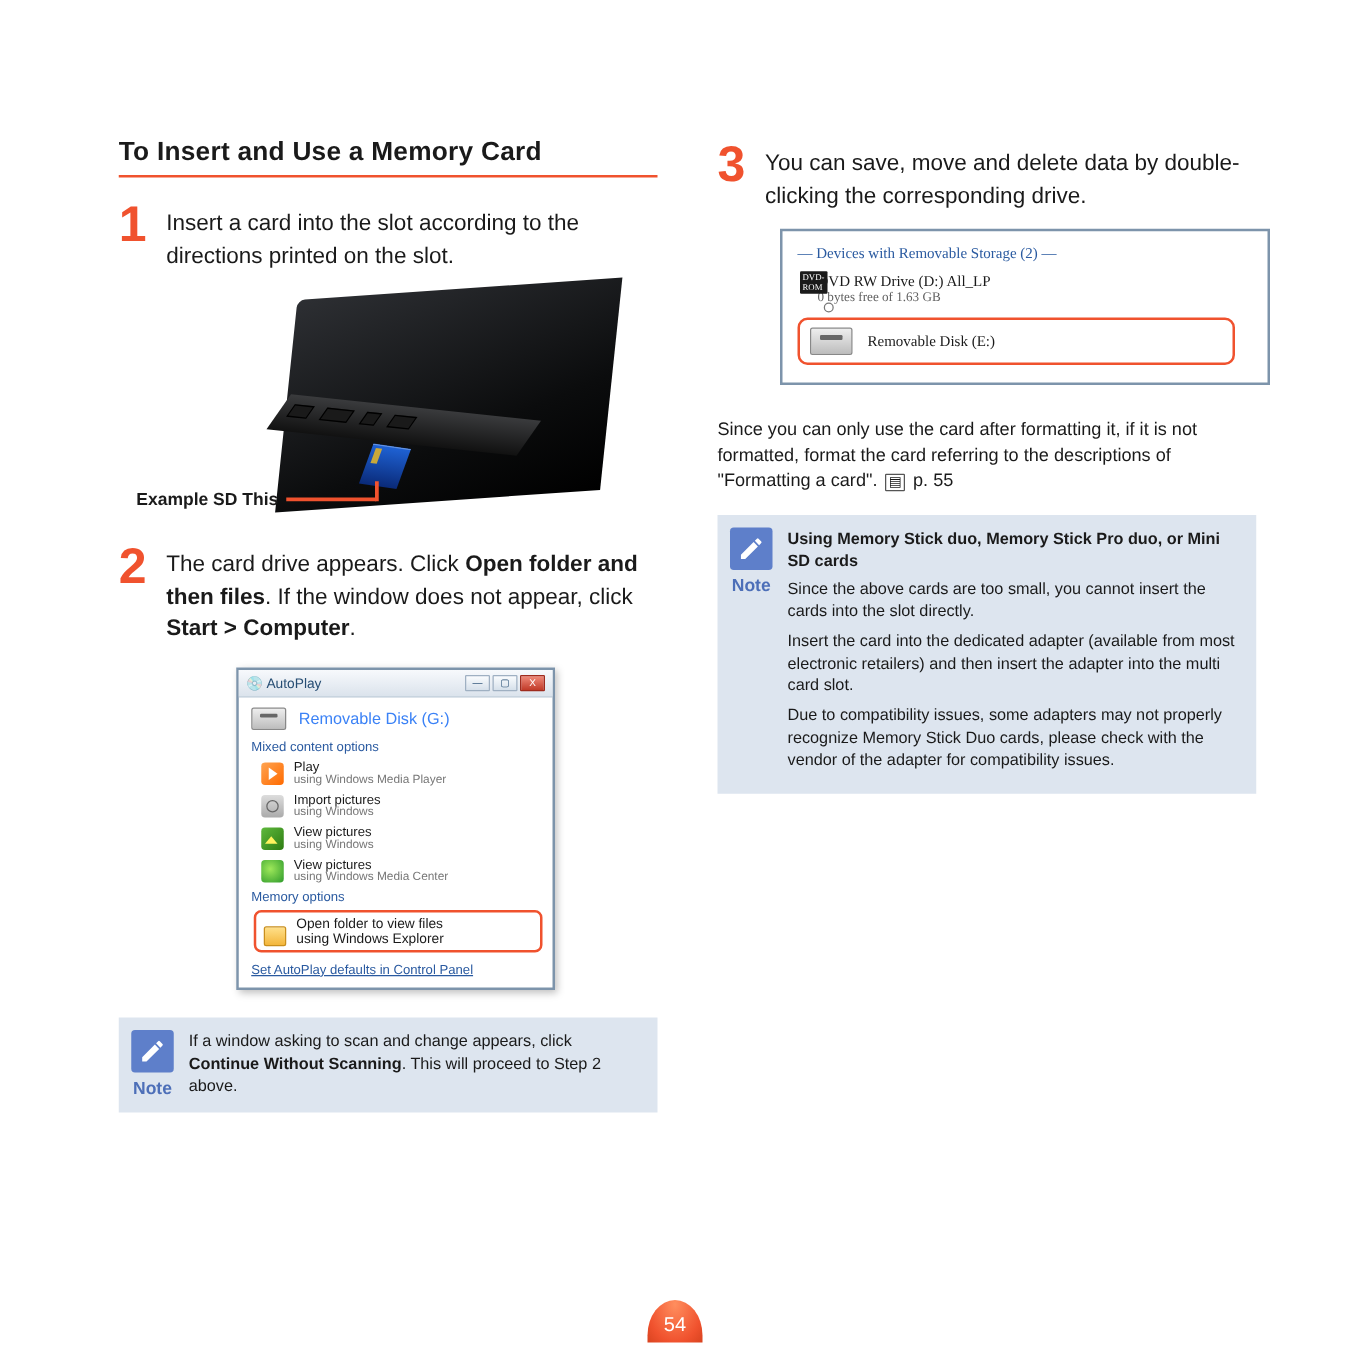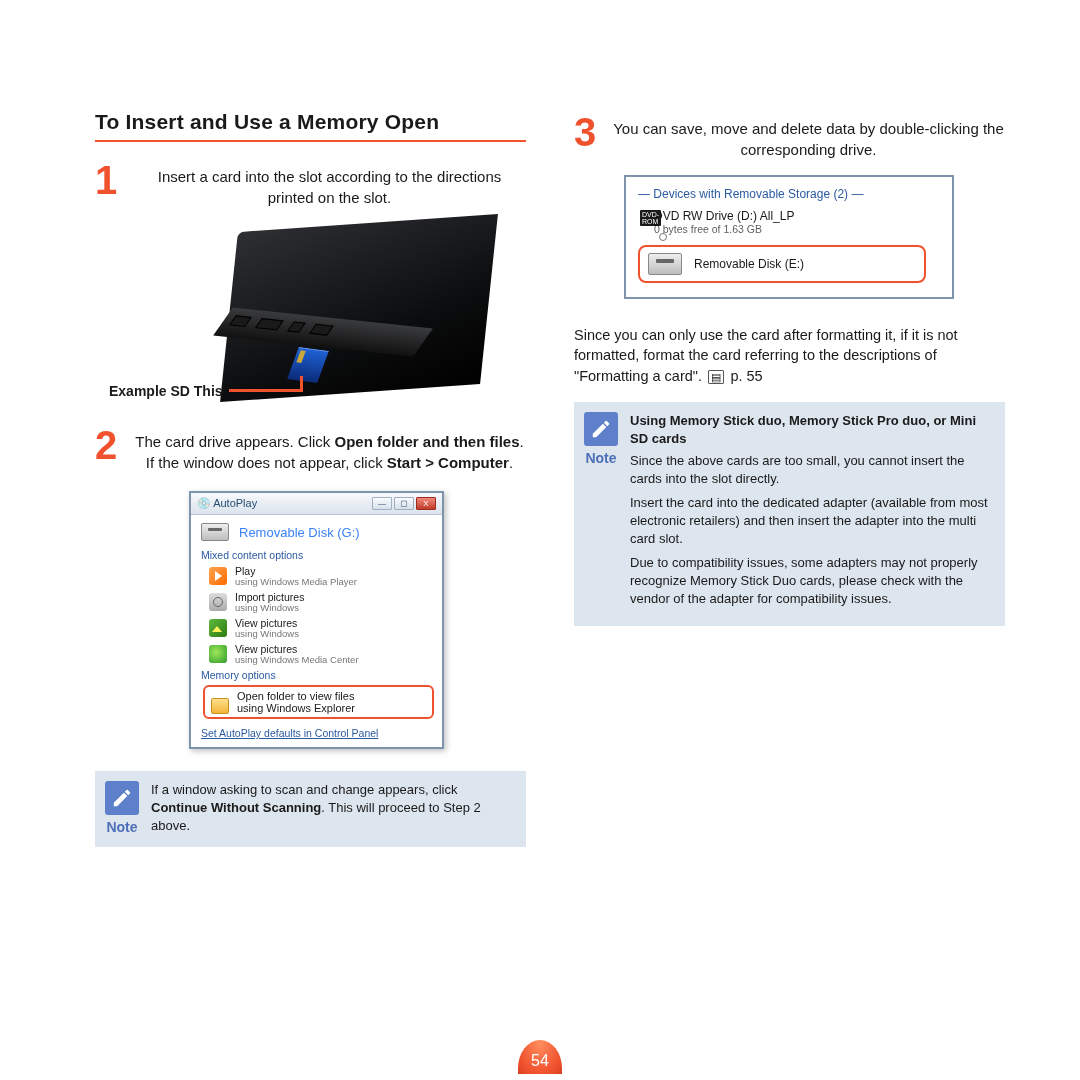--- a/index.html
+++ b/index.html
@@ -35,24 +35,23 @@
   }
   .step-num {
     font-size: 40px;
     font-weight: bold;
     color: #f0522e;
     line-height: 0.9;
     margin-right: 14px;
     min-width: 24px;
   }
   .step-body {
-    font-size: 15px;
+    font-size: 18px;
     line-height: 1.42;
     padding-top: 4px;
-    text-align: center;
   }
   .step-body b { font-weight: bold; }
   .laptop-fig {
     position: relative;
     width: 340px;
     height: 190px;
     margin: 10px 0 14px 54px;
   }
   .laptop {
     position: absolute;
@@ -168,26 +167,27 @@
     margin-bottom:4px;
   }
   .pencil svg { width:22px; height:22px; }
   .note-lbl { color:#4d6fb8; font-weight:bold; font-size:14px; }
   .note-body { font-size:13px; line-height:1.38; }
   .note-body b { font-weight:bold; }
   .note-body .nb-h { font-weight:bold; margin-bottom:4px; }
   .note-body p { margin-bottom:6px; }
 
   .devices-box {
-    width: 330px;
+    width: 392px;
     border:2px solid #7d94ab;
     margin: 12px 0 26px 50px;
     padding: 10px 26px 14px 12px;
     font-size:12px;
     background:#fff;
+    font-family:Liberation Serif, serif;
   }
   .devices-box .grp { color:#2a5aa0; font-size:12px; margin-bottom:6px; }
   .dev-row { display:flex; align-items:center; gap:10px; padding:2px 2px 6px 6px;}
   .dvd-ico { width:36px; height:28px; position:relative; background:radial-gradient(circle at 50% 40%, #fff 0%, #eee 40%, #b8c0c7 70%, #888 100%); border-radius:50%;}
   .dvd-ico::after { content:""; position:absolute; left:15px; top:11px; width:6px; height:6px; background:#fff; border:1px solid #777; border-radius:50%;}
   .dvd-badge {position:absolute;left:-4px;bottom:-4px;background:#1a1a1a;color:#fff;font-size:7px;padding:1px 2px;border-radius:1px;}
   .dev-txt .l1 { font-size:12px; }
   .dev-txt .l2 { font-size:10.5px; color:#5f5f5f; }
   .dev-hl {
     border:2px solid #f0522e; border-radius:8px;
@@ -214,21 +214,21 @@
     display:flex; align-items:center; justify-content:center;
     padding-top:8px;
   }
 </style>
 </head>
 <body>
 
 <div class="cols">
 
   <div class="col">
-    <h2 class="title">To Insert and Use a Memory Open</h2>
+    <h2 class="title">To Insert and Use a Memory Card</h2>
 
     <div class="step">
       <div class="step-num">1</div>
       <div class="step-body">Insert a card into the slot according to the directions printed on the slot.</div>
     </div>
 
     <div class="laptop-fig">
       <div class="lap-screen"></div>
       <div class="laptop"></div>
       <div class="lap-side">

